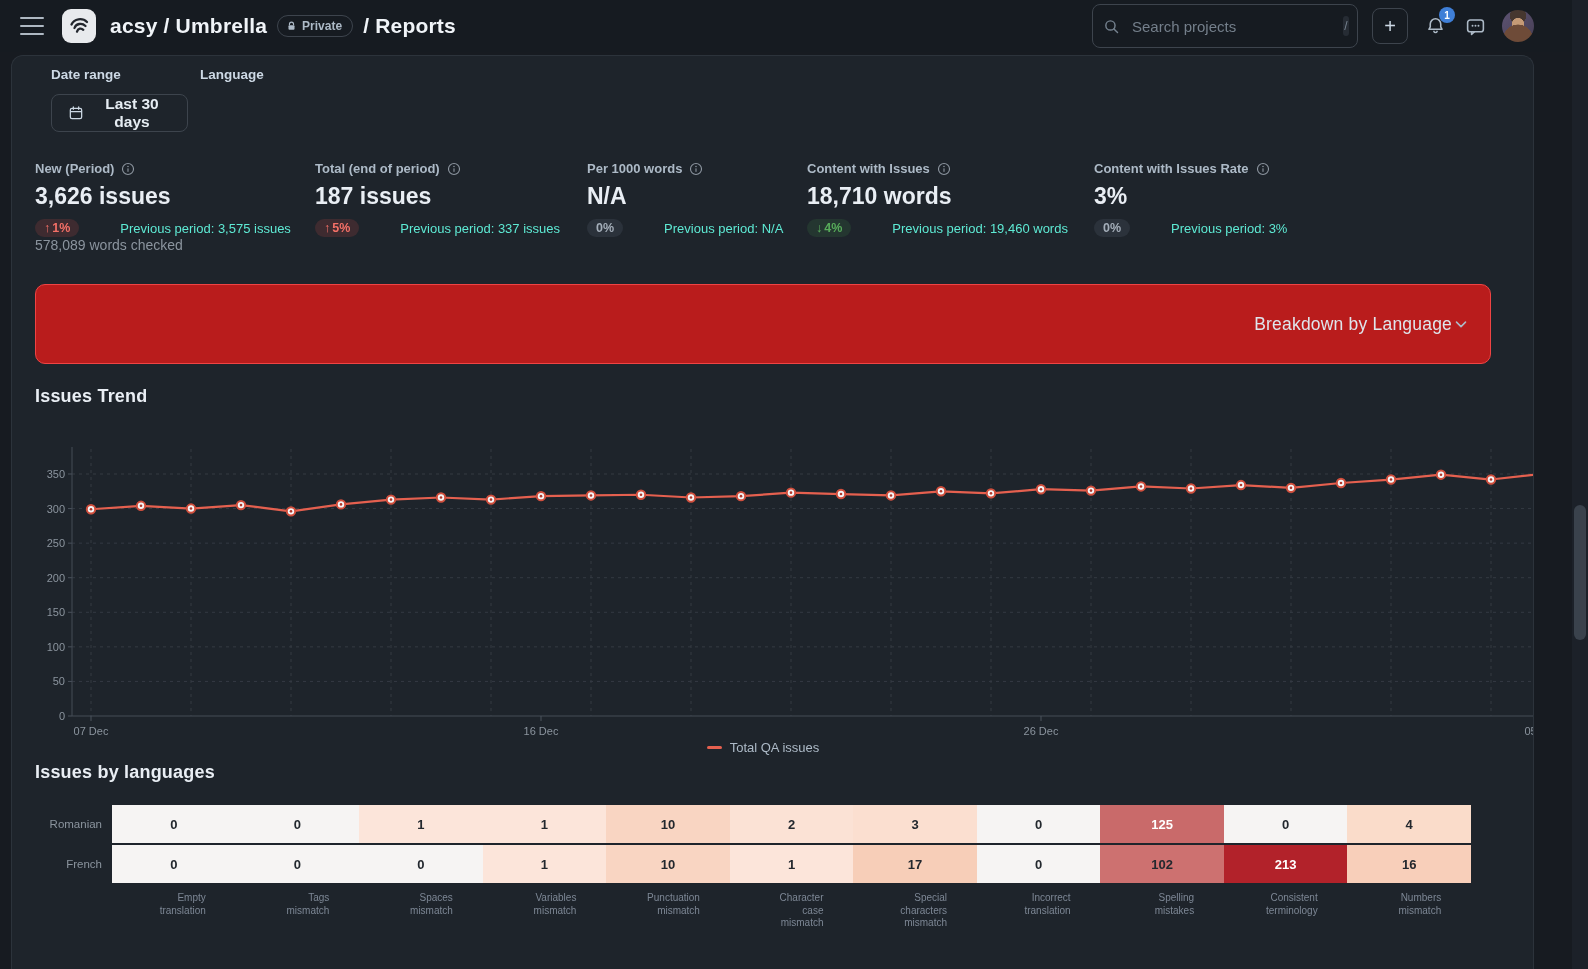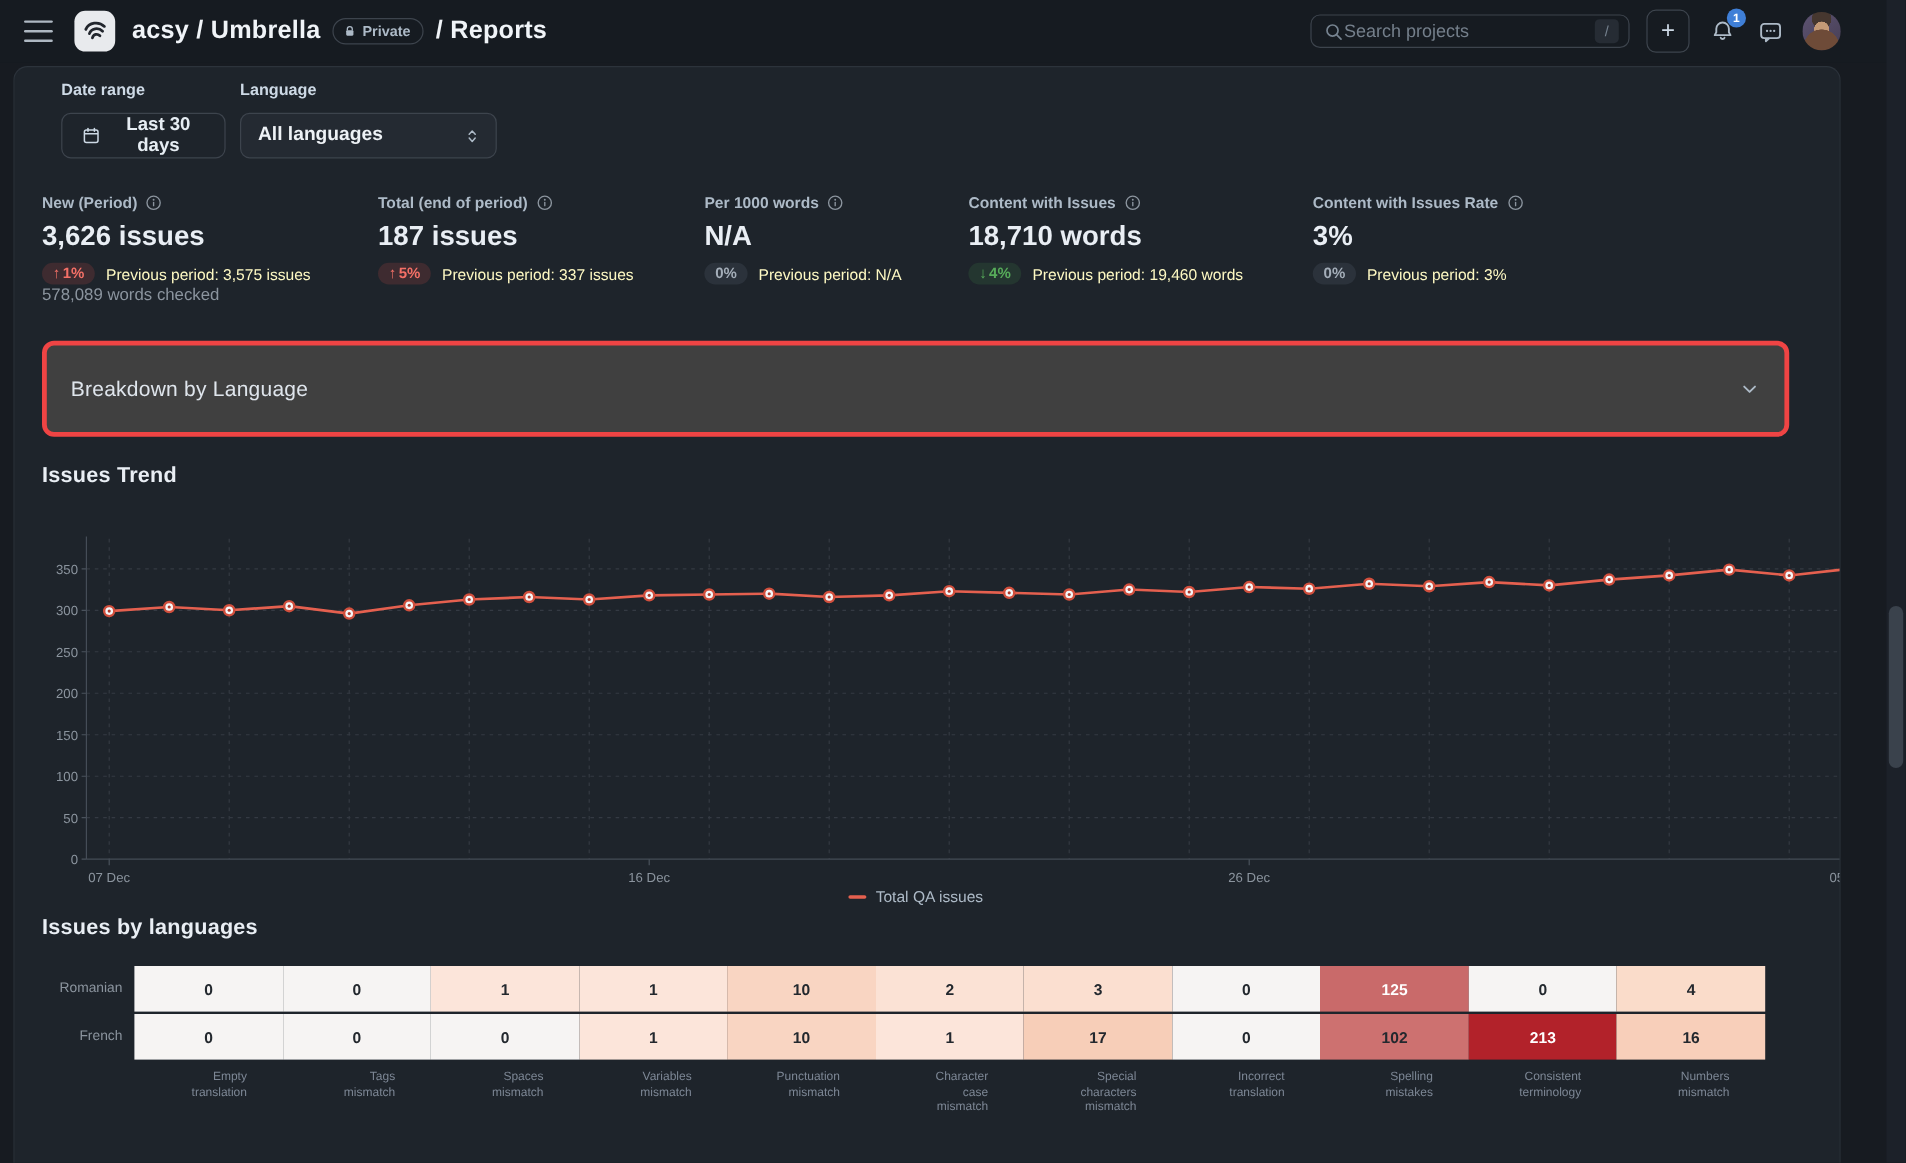--- a/index.html
+++ b/index.html
@@ -17,22 +17,22 @@
   
   .nav { position:absolute; left:0; top:0; width:1588px; height:52px;
          background:#161b21; display:flex; align-items:center; padding:0 20px; }
   .hamburger { width:24px; height:18px; display:flex; flex-direction:column; justify-content:space-between; cursor:pointer; margin-right:18px; }
   .hamburger i { display:block; height:2px; border-radius:2px; background:#aeb8c2; }
   .logo { width:34px; height:34px; border-radius:9px; background:#e8eaed; display:flex; align-items:center; justify-content:center; margin-right:14px; }
   .crumb { font-size:21px; font-weight:700; color:#f0f4f8; letter-spacing:.2px; white-space:pre; }
   .vis-badge { display:inline-flex; align-items:center; gap:5px; border:1px solid #3d444d; border-radius:999px;
                padding:3px 10px 3px 8px; margin:0 10px; font-size:12px; color:#adbac7; font-weight:600; }
   .nav-right { margin-left:auto; margin-right:34px; display:flex; align-items:center; gap:14px; }
-  .search { width:266px; height:28px; border:1px solid #3d444d; border-radius:8px; background:#161b21;
-            display:flex; align-items:center; padding:0 8px 0 10px; gap:0; }
+  .search { width:266px; height:44px; border:1px solid #3d444d; border-radius:8px; background:#161b21;
+            display:flex; align-items:center; padding:0 8px 0 10px; gap:12px; }
   .search input { flex:1; background:transparent; border:none; outline:none; color:#cdd9e5; font-size:15px; font-family:inherit; }
   .search input::placeholder { color:#747f8b; }
   .slash-key { width:20px; height:20px; border-radius:4px; background:#262c34; color:#768390; font-size:12px;
                display:flex; align-items:center; justify-content:center; }
   .plus-btn { width:36px; height:36px; border:1px solid #3d444d; border-radius:8px; background:transparent;
               color:#cdd9e5; font-size:20px; line-height:1; display:flex; align-items:center; justify-content:center; cursor:pointer; }
   .bell-wrap { position:relative; width:26px; height:26px; display:flex; align-items:center; justify-content:center; cursor:pointer; }
   .nbadge { position:absolute; top:-6px; right:-7px; min-width:16px; height:16px; border-radius:50%;
             background:#3f7fd7; color:#fff; font-size:10px; font-weight:700; display:flex; align-items:center; justify-content:center; }
   .chat-wrap { width:26px; height:26px; display:flex; align-items:center; justify-content:center; cursor:pointer; }
@@ -55,25 +55,25 @@
             display:flex; align-items:center; justify-content:space-between; padding:0 12px 0 14px; font-size:16px; font-weight:700; cursor:pointer; }
 
   .stat-label-row { display:flex; align-items:center; gap:7px; }
   .stat-label { font-size:13px; font-weight:700; color:#adbac7; }
   .stat-value { font-size:23px; font-weight:700; color:#e9eef4; margin-top:7px; }
   .stat-sub { display:flex; align-items:center; gap:9px; margin-top:9px; }
   .chg { display:inline-flex; align-items:center; gap:2px; border-radius:999px; padding:2px 9px; font-size:12.5px; font-weight:700; }
   .chg-bad { color:#f47067; background:rgba(229,83,75,.16); }
   .chg-good { color:#57ab5a; background:rgba(70,149,74,.16); }
   .chg-flat { color:#a4aeb9; background:#2b323b; }
-  .stat-prev { font-size:13px; color:#fef9c3; }
+  .stat-prev { font-size:13px; color:#5eead4;margin-left:32px; }
   .footnote { font-size:14px; color:#8b949e; }
 
-  .panel { position:absolute; border:4px solid #ef4444; border-radius:10px; background:#404040;
-           display:flex; align-items:center; justify-content:space-between; padding:0 20px; cursor:pointer; }
+  .panel { position:absolute; border:1px solid #ef4444; border-radius:10px; background:#b91c1c;
+           display:flex; align-items:center; justify-content:flex-end; padding:0 20px; cursor:pointer; }
   .panel-title { font-size:17.5px; font-weight:500; color:#dfe5ec; letter-spacing:.2px; }
 
   .sec-title { font-size:18px; font-weight:700; color:#e9eef4; letter-spacing:.2px; }
 
   .legend { display:flex; align-items:center; justify-content:center; gap:8px; }
   .legend-dash { width:15px; height:3px; border-radius:2px; }
   .legend-label { font-size:13px; color:#adbac7; }
 
   
   .hm-grid { display:grid; grid-template-columns:85px repeat(11, 1fr); gap:0; }
@@ -164,27 +164,20 @@
   <button class="abs ctl-btn" style="left:39px; top:38px; width:137px;">
     <svg class="icon" width="16" height="16" viewBox="0 0 24 24">
       <rect x="3.5" y="5" width="17" height="15.5" rx="2.5" fill="none" stroke="#cdd9e5" stroke-width="1.9"></rect>
       <line x1="3.5" y1="9.8" x2="20.5" y2="9.8" stroke="#cdd9e5" stroke-width="1.9"></line>
       <line x1="8" y1="3" x2="8" y2="6.5" stroke="#cdd9e5" stroke-width="1.9" stroke-linecap="round"></line>
       <line x1="16" y1="3" x2="16" y2="6.5" stroke="#cdd9e5" stroke-width="1.9" stroke-linecap="round"></line>
     </svg>
     <span>Last 30 days</span>
   </button>
 
-  <div class="abs select" style="left:188px; top:38px; width:214px;">
-    <span>All languages</span>
-    <svg class="icon" width="15" height="15" viewBox="0 0 24 24">
-      <path d="M8 9.5 12 5l4 4.5" fill="none" stroke="#adbac7" stroke-width="2" stroke-linecap="round" stroke-linejoin="round"></path>
-      <path d="M8 14.5 12 19l4-4.5" fill="none" stroke="#adbac7" stroke-width="2" stroke-linecap="round" stroke-linejoin="round"></path>
-    </svg>
-  </div>
 
   <div class="abs" style="left:23px; top:105px;">
     <div class="stat-label-row">
       <span class="stat-label">New (Period)</span>
       <svg class="icon" width="14" height="14" viewBox="0 0 16 16">
           <circle cx="8" cy="8" r="6.3" fill="none" stroke="#8b949e" stroke-width="1.3"></circle>
           <circle cx="8" cy="5.1" r="0.9" fill="#8b949e"></circle>
           <rect x="7.35" y="7" width="1.3" height="4.3" rx="0.6" fill="#8b949e"></rect>
         </svg>
     </div>

